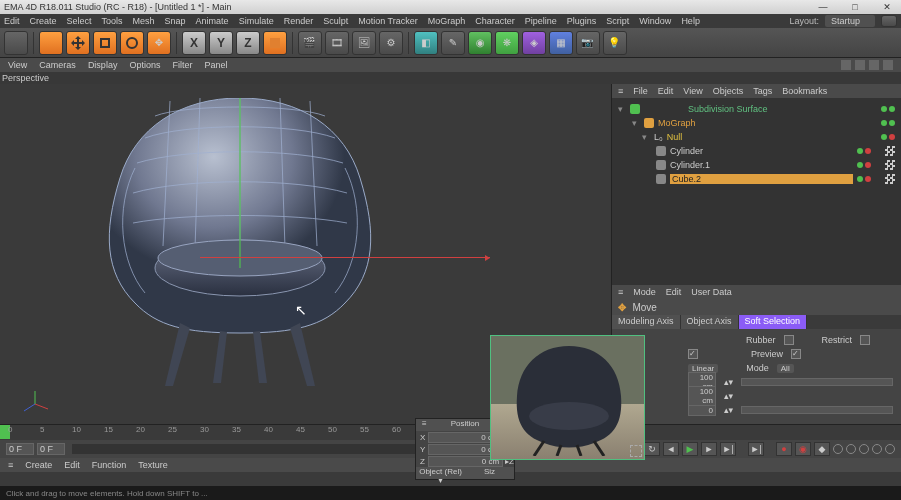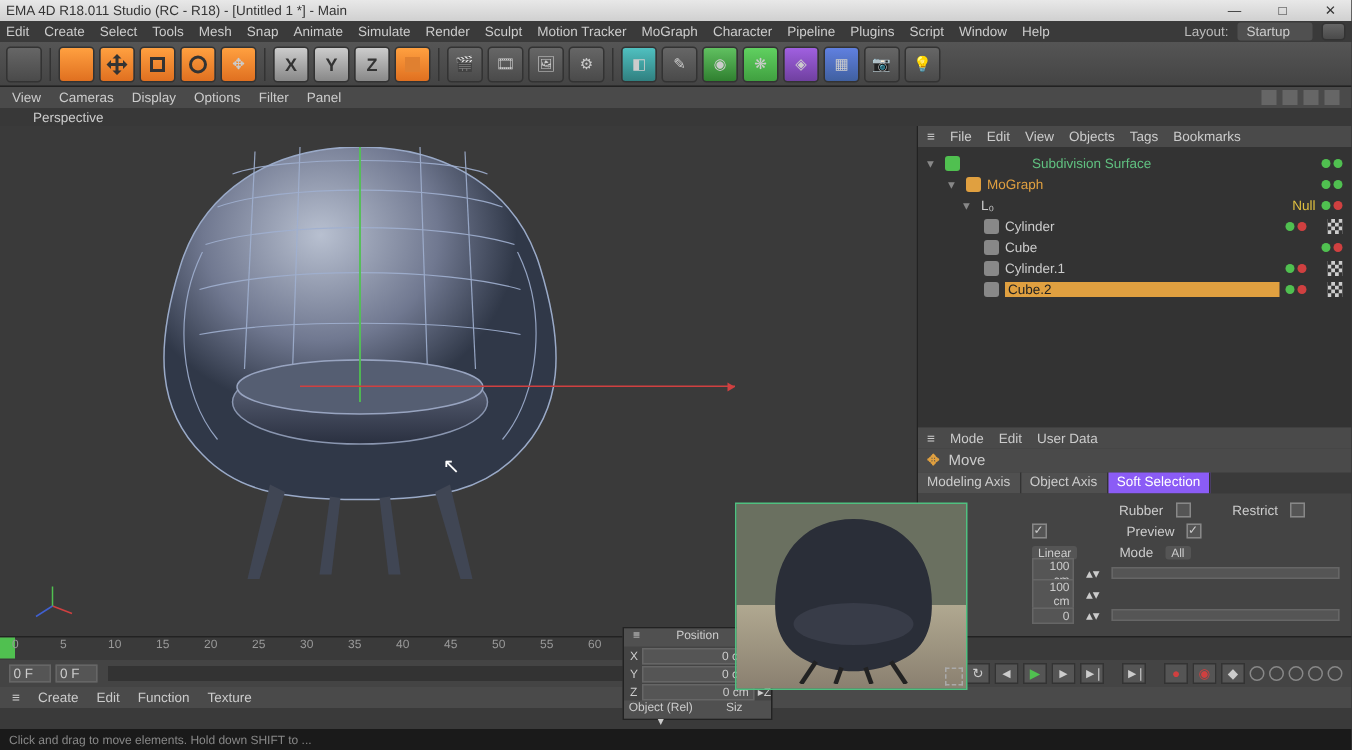--- a/index.html
+++ b/index.html
@@ -13,42 +13,42 @@
 .layout-label { color: #bbb; }
 .layout-val { background: #505050; padding: 1px 6px; border-radius: 2px; width: 50px; }
 .toolbar { background: linear-gradient(#555, #444); height: 30px; display: flex; align-items: center; padding: 0 4px; gap: 3px; border-bottom: 1px solid #222; }
 .tool-btn { width: 24px; height: 24px; background: linear-gradient(#666, #4a4a4a); border: 1px solid #333; border-radius: 3px; display: flex; align-items: center; justify-content: center; cursor: pointer; }
 .tool-btn.highlight { background: linear-gradient(#ffa040, #e07020); }
 .axis-btn { background: linear-gradient(#ccc, #888); color: #333; font-weight: bold; font-size: 12px; }
 .tool-sep { width: 1px; height: 22px; background: #333; margin: 0 2px; }
 .subbar { background: #4a4a4a; height: 14px; display: flex; align-items: center; padding: 0 8px; gap: 12px; font-size: 9px; }
 .subbar-right { margin-left: auto; display: flex; gap: 4px; }
 .mini-icon { width: 10px; height: 10px; background: #666; }
-.persp-label { background: #383838; padding: 0 22px; font-size: 9px; height: 12px; display: flex; align-items: center; }
+.persp-label { background: #383838; padding: 0 2px; font-size: 9px; height: 12px; display: flex; align-items: center; }
 .main-area { display: flex; height: 340px; }
 .viewport { flex: 1; background: #3a3a3a; position: relative; }
 .chair-svg { position: absolute; left: 95px; top: 14px; }
 .axis-xyz { position: absolute; left: 20px; top: 305px; }
 .horizon-line { position: absolute; left: 200px; top: 173px; width: 290px; height: 1px; background: #d04040; }
 .horizon-line::after { content:''; position:absolute; right:0; top:-2px; border-left:5px solid #d04040; border-top:3px solid transparent; border-bottom:3px solid transparent; }
 .cursor { position: absolute; left: 295px; top: 218px; color: #fff; font-size: 14px; }
 .right-panel { width: 290px; background: #3a3a3a; border-left: 1px solid #222; display: flex; flex-direction: column; }
 .obj-menubar { background: #4a4a4a; height: 14px; display: flex; align-items: center; padding: 0 6px; gap: 10px; font-size: 9px; }
 .obj-tree { background: #333; height: 100px; padding: 4px 6px; font-size: 9px; overflow: hidden; }
 .tree-row { display: flex; align-items: center; height: 14px; gap: 4px; }
 .tree-indent { display: inline-block; }
 .tree-toggle { color: #888; width: 8px; }
 .tree-icon { width: 10px; height: 10px; border-radius: 2px; }
 .ti-green { background: #50c050; }
 .ti-orange { background: #e0a040; }
 .ti-gray { background: #888; }
 .tree-label { flex: 1; }
 .tree-label.subdiv { color: #60c080; margin-left: 44px; }
 .tree-label.sym { color: #e0a040; }
-.tree-label.null { color: #e0c040; text-align: right; }
+.tree-label.null { color: #e0c040; }
 .tree-label.sel { background: #e0a040; color: #222; padding: 0 2px; }
 .tree-dots { display: flex; gap: 2px; }
 .dot { width: 6px; height: 6px; border-radius: 50%; }
 .dot.g { background: #50c050; }
 .dot.r { background: #d04040; }
 .tag-box { width: 10px; height: 10px; background: repeating-conic-gradient(#ccc 0 90deg, #333 0 180deg); background-size: 5px 5px; }
 .spacer { flex: 1; }
 .attr-menubar { background: #4a4a4a; height: 14px; display: flex; align-items: center; padding: 0 6px; gap: 10px; font-size: 9px; }
 .attr-header { background: #4a4a4a; height: 16px; display: flex; align-items: center; padding: 0 6px; gap: 6px; font-size: 10px; }
 .plus-icon { color: #e0a040; font-weight: bold; }
@@ -281,29 +281,20 @@
           <div class="tree-dots">
             <span class="dot g"></span>
             <span class="dot r"></span>
           </div>
           <div style="width:6px"></div>
           <span class="tag-box"></span>
         </div>
       <div class="tree-row">
           <span class="tree-indent" style="width:34px"></span>
           <span class="tree-icon ti-gray"></span>
-          <span class="tree-label">Cube</span>
-          <div class="tree-dots">
-            <span class="dot g"></span>
-            <span class="dot r"></span>
-          </div>
-        </div>
-      <div class="tree-row">
-          <span class="tree-indent" style="width:34px"></span>
-          <span class="tree-icon ti-gray"></span>
           <span class="tree-label">Cylinder.1</span>
           <div class="tree-dots">
             <span class="dot g"></span>
             <span class="dot r"></span>
           </div>
           <div style="width:6px"></div>
           <span class="tag-box"></span>
         </div>
       <div class="tree-row">
           <span class="tree-indent" style="width:34px"></span>

